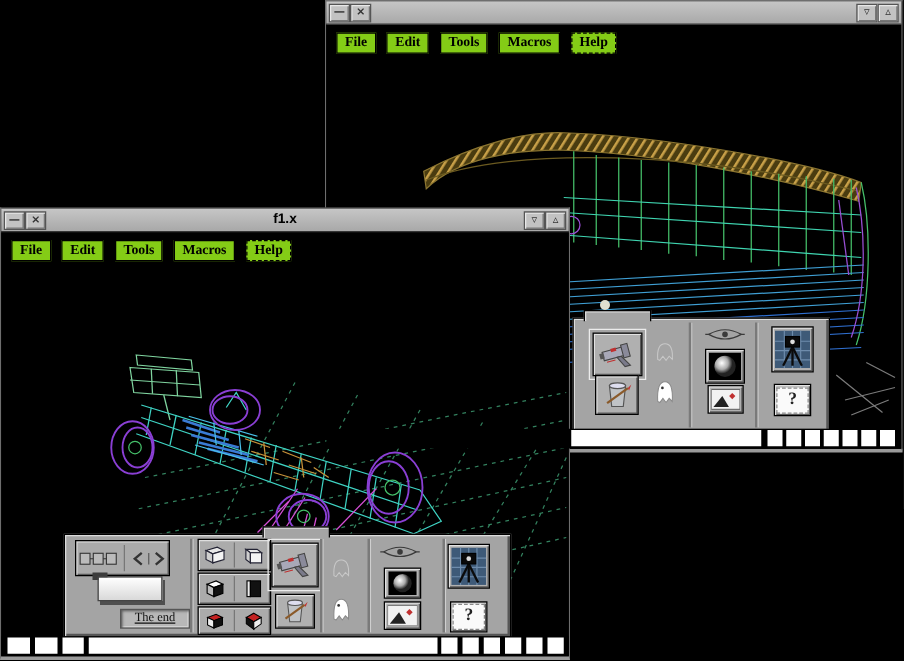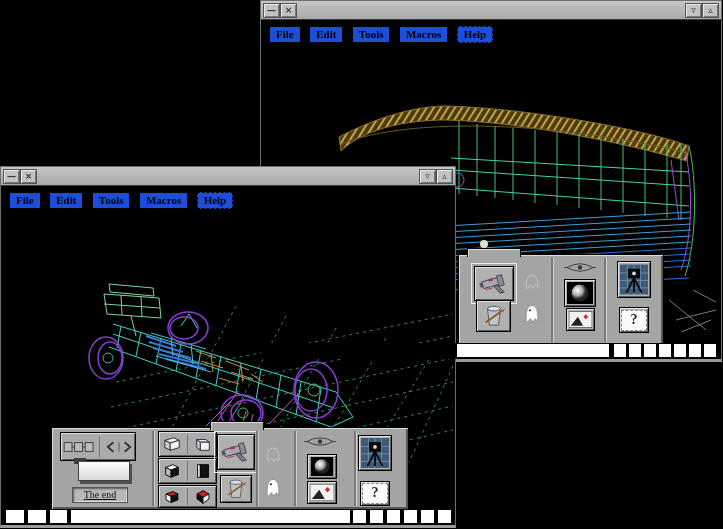--- a/index.html
+++ b/index.html
@@ -9,21 +9,21 @@
   .window{position:absolute;border:1px solid #6e6e6e;border-bottom:3px solid #9a9a9a;background:#000;}
   .titlebar{position:relative;height:18px;background:linear-gradient(#c6c6c6,#a8a8a8);
             border-bottom:1px solid #3a3a3a;}
   .title{position:absolute;left:0;right:0;top:2px;text-align:center;
          font:bold 11px "Liberation Sans",sans-serif;color:#000;}
   .tb-btn{position:absolute;top:2px;width:15px;height:13px;background:#c2c2c2;border:1px solid #555;
           box-shadow:inset 1px 1px 0 #e8e8e8, inset -1px -1px 0 #777;
           font:bold 9px "DejaVu Sans",sans-serif;color:#333;text-align:center;line-height:12px;}
   .client{position:relative;background:#000;overflow:hidden;}
   .menubar{position:absolute;top:4px;left:8px;z-index:5;}
-  .menu-btn{display:inline-block;background:#1d4ed8;border:1px solid #000;padding:1px 6px 2px 6px;
+  .menu-btn{display:inline-block;background:#84cc16;border:1px solid #000;padding:1px 6px 2px 6px;
             margin-right:4px;font:bold 11px "Liberation Serif",serif;color:#000;text-align:right;}
   .menu-btn.help{border:1px dashed #000;}
   .canvas-art{position:absolute;left:0;top:0;}
   
   .panel{position:absolute;background:#a4a4a4;border:1px solid #000;
          box-shadow:inset 1px 1px 0 #dcdcdc, inset -2px -2px 0 #565656;z-index:6;}
   .panel-tab{position:absolute;height:8px;background:#a4a4a4;border:1px solid #000;border-bottom:none;
              box-shadow:inset 1px 1px 0 #dcdcdc;}
   .pdiv{position:absolute;top:3px;bottom:3px;width:2px;background:#7a7a7a;border-right:1px solid #cfcfcf;}
   .tool-btn{position:absolute;background:#b0b0b0;border:1px solid #000;
@@ -232,20 +232,21 @@
         <div class="sq" style="left:428px;width:12px;"></div>
         <div class="sq" style="left:443px;width:12px;"></div>
       </div>
     </div>
   </div>
 
   <div class="window" style="left:0;top:166px;width:454px;height:358px;">
     <div class="titlebar">
       <div class="tb-btn" style="left:2px;">—</div>
       <div class="tb-btn" style="left:19px;">×</div>
+      <div class="title">f1.x</div>
       <div class="tb-btn" style="right:19px;">▿</div>
       <div class="tb-btn" style="right:2px;">▵</div>
     </div>
     <div class="client" style="height:339px;">
       <div class="menubar">
         <span class="menu-btn">File</span>
         <span class="menu-btn">Edit</span>
         <span class="menu-btn">Tools</span>
         <span class="menu-btn">Macros</span>
         <span class="menu-btn help">Help</span>
@@ -360,21 +361,21 @@
           </svg>
           <div class="subdiv"></div>
           <svg width="28" height="14" viewBox="0 0 30 14">
             <path d="M9,2 L3,7 L9,12" fill="none" stroke="#333" stroke-width="2"></path>
             <line x1="15" y1="2" x2="15" y2="12" stroke="#555"></line>
             <path d="M21,2 L27,7 L21,12" fill="none" stroke="#333" stroke-width="2"></path>
           </svg>
         </div>
         <div class="slider-notch" style="left:22px;top:30px;width:12px;height:6px;"></div>
         <div class="slider-bar" style="left:26px;top:33px;width:50px;height:18px;"></div>
-        <div class="end-box" style="left:20px;top:59px;width:54px;height:14px;text-decoration:underline;">The end</div>
+        <div class="end-box" style="left:44px;top:59px;width:54px;height:14px;text-decoration:underline;">The end</div>
         <div class="pdiv" style="left:100px;"></div>
 
         <div class="subplate" style="left:106px;top:3px;width:57px;height:24px;">
           <svg width="20" height="18" viewBox="0 0 22 20">
             <polygon points="3,6 13,3 19,6 9,9" fill="#e8e8e8" stroke="#223"></polygon>
             <polygon points="3,6 9,9 9,17 3,14" fill="#cfcfcf" stroke="#223"></polygon>
             <polygon points="9,9 19,6 19,14 9,17" fill="#f4f4f4" stroke="#223"></polygon>
           </svg>
           <div class="subdiv"></div>
           <svg width="20" height="18" viewBox="0 0 22 20">

